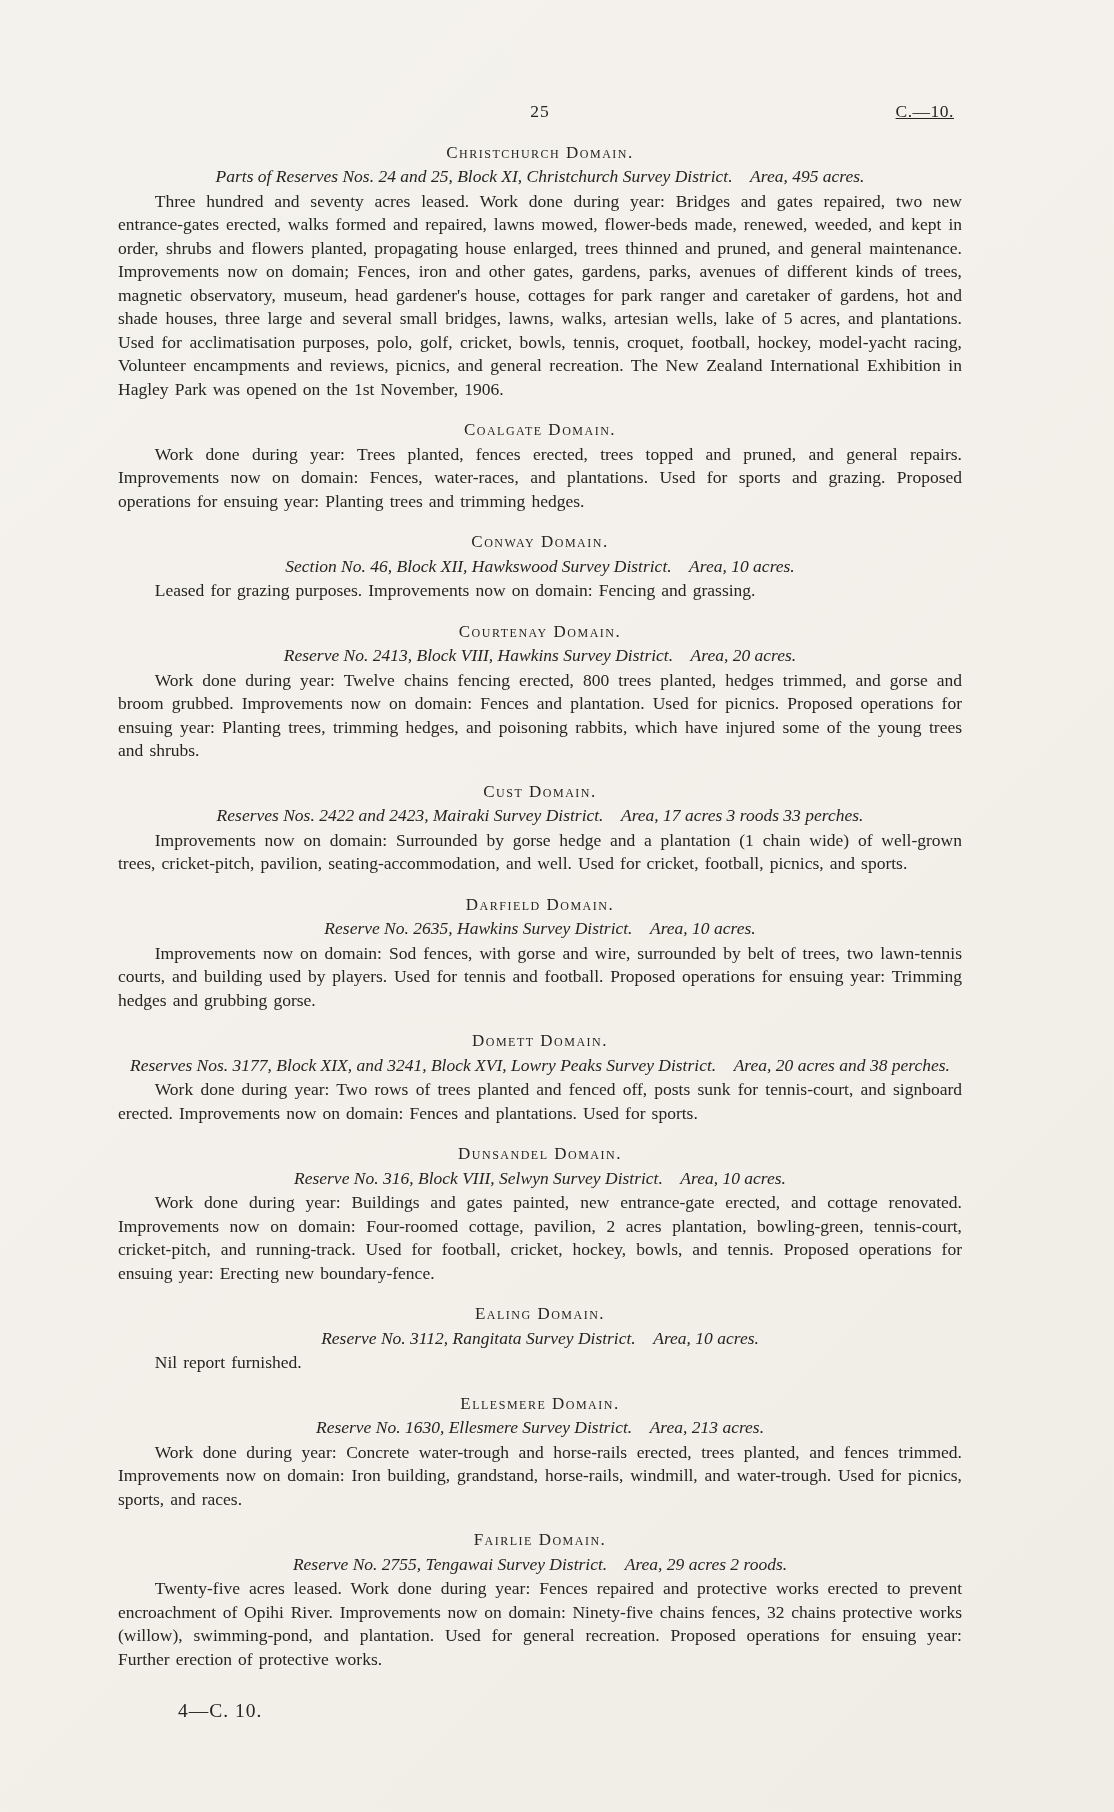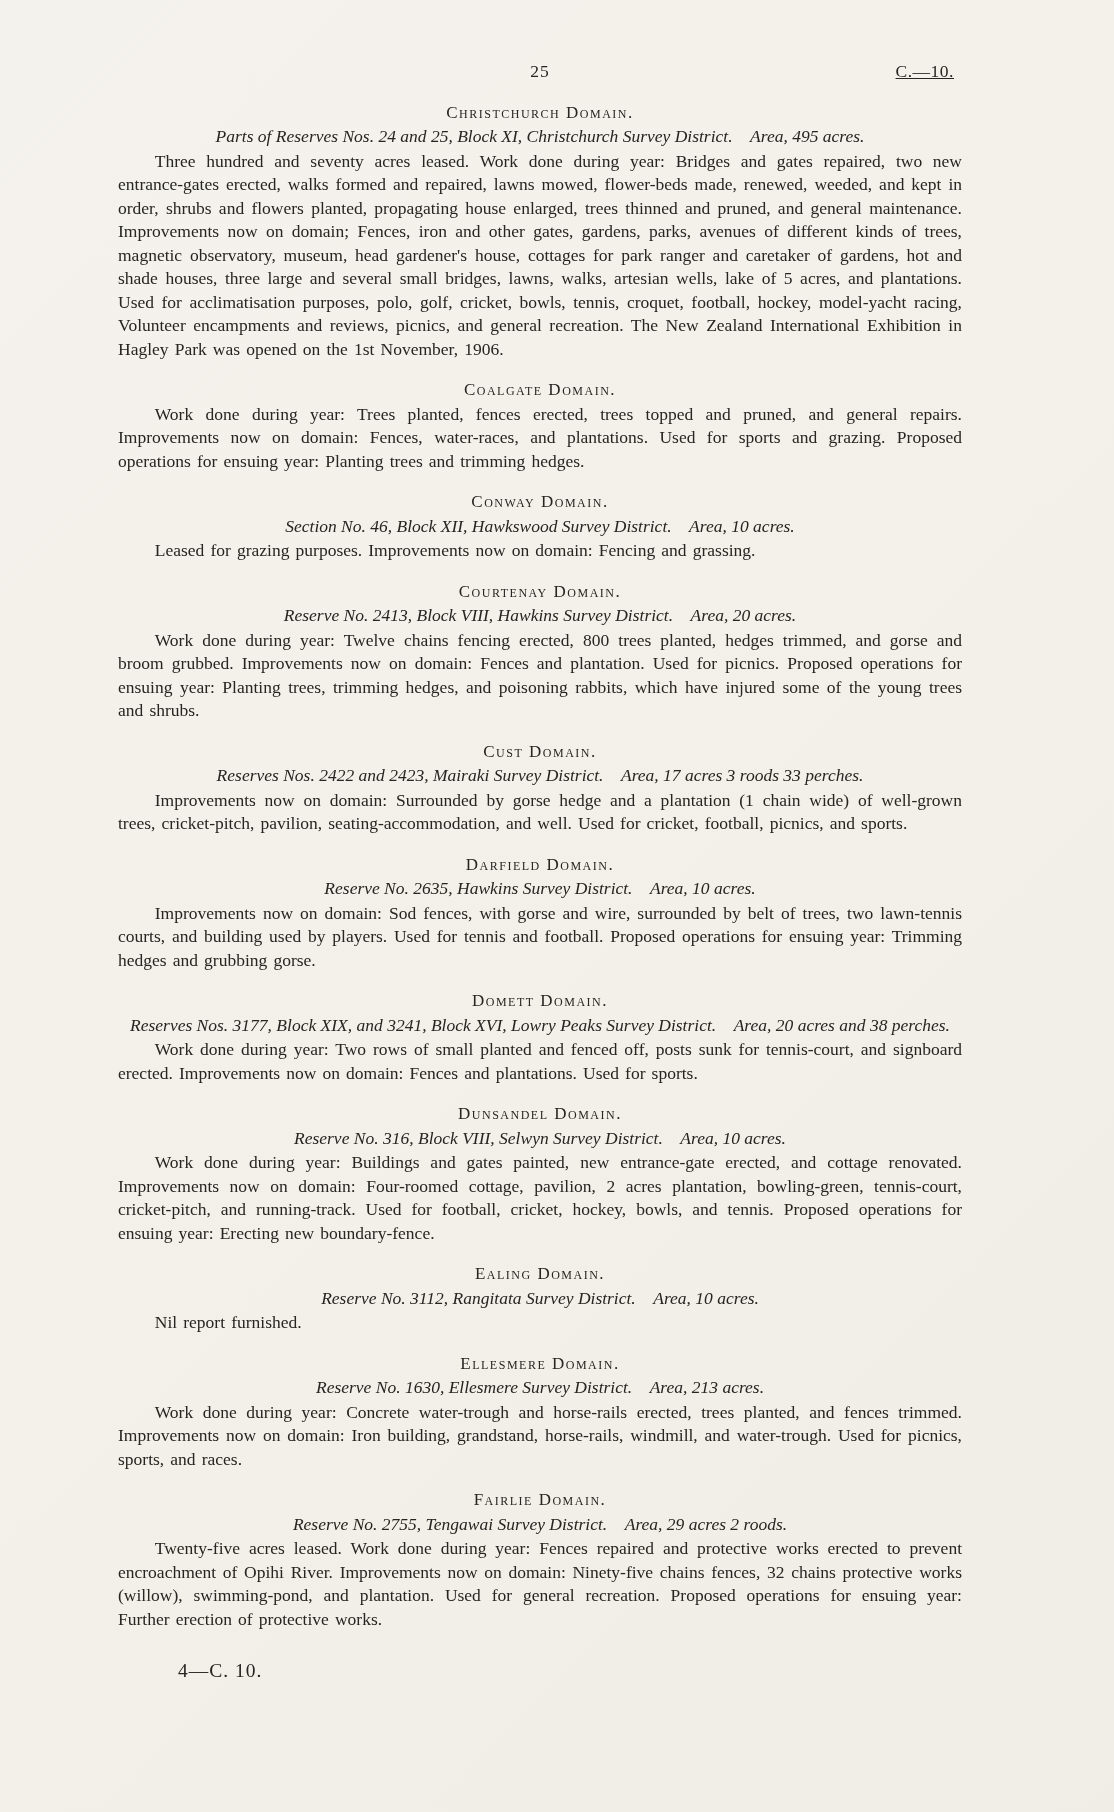--- a/index.html
+++ b/index.html
@@ -11,21 +11,21 @@
     position: relative;
     width: 1114px;
     min-height: 1812px;
     margin: 0 auto;
     background: linear-gradient(135deg, #f4f2ec 0%, #f2f0e9 55%, #efede6 100%);
     color: #262522;
     font-family: "Liberation Serif", "DejaVu Serif", serif;
     font-size: 17.5px;
     line-height: 23.5px;
     box-sizing: border-box;
-    padding: 60px 152px 60px 118px;
+    padding: 100px 152px 60px 118px;
   }
   .page-header {
     position: relative;
     text-align: center;
     margin-bottom: 12px;
   }
   .page-number {
     display: inline-block;
     letter-spacing: 1px;
   }
@@ -99,21 +99,21 @@
         <p class="body-para">Improvements now on domain:  Surrounded by gorse hedge and a plantation (1 chain wide) of well-grown trees, cricket-pitch, pavilion, seating-accommodation, and well.  Used for cricket, football, picnics, and sports.</p>
       </section>
       <section class="domain-section">
         <h2 class="section-heading">Darfield Domain.</h2>
         <p class="subtitle">Reserve No. 2635, Hawkins Survey District. Area, 10 acres.</p>
         <p class="body-para">Improvements now on domain:  Sod fences, with gorse and wire, surrounded by belt of trees, two lawn-tennis courts, and building used by players.  Used for tennis and football.  Proposed operations for ensuing year:  Trimming hedges and grubbing gorse.</p>
       </section>
       <section class="domain-section">
         <h2 class="section-heading">Domett Domain.</h2>
         <p class="subtitle">Reserves Nos. 3177, Block XIX, and 3241, Block XVI, Lowry Peaks Survey District. Area, 20 acres and 38 perches.</p>
-        <p class="body-para">Work done during year:  Two rows of small planted and fenced off, posts sunk for tennis-court, and signboard erected.  Improvements now on domain:  Fences and plantations.  Used for sports.</p>
+        <p class="body-para">Work done during year:  Two rows of trees planted and fenced off, posts sunk for tennis-court, and signboard erected.  Improvements now on domain:  Fences and plantations.  Used for sports.</p>
       </section>
       <section class="domain-section">
         <h2 class="section-heading">Dunsandel Domain.</h2>
         <p class="subtitle">Reserve No. 316, Block VIII, Selwyn Survey District. Area, 10 acres.</p>
         <p class="body-para">Work done during year:  Buildings and gates painted, new entrance-gate erected, and cottage renovated.  Improvements now on domain:  Four-roomed cottage, pavilion, 2 acres plantation, bowling-green, tennis-court, cricket-pitch, and running-track.  Used for football, cricket, hockey, bowls, and tennis.  Proposed operations for ensuing year:  Erecting new boundary-fence.</p>
       </section>
       <section class="domain-section">
         <h2 class="section-heading">Ealing Domain.</h2>
         <p class="subtitle">Reserve No. 3112, Rangitata Survey District. Area, 10 acres.</p>
         <p class="body-para">Nil report furnished.</p>

